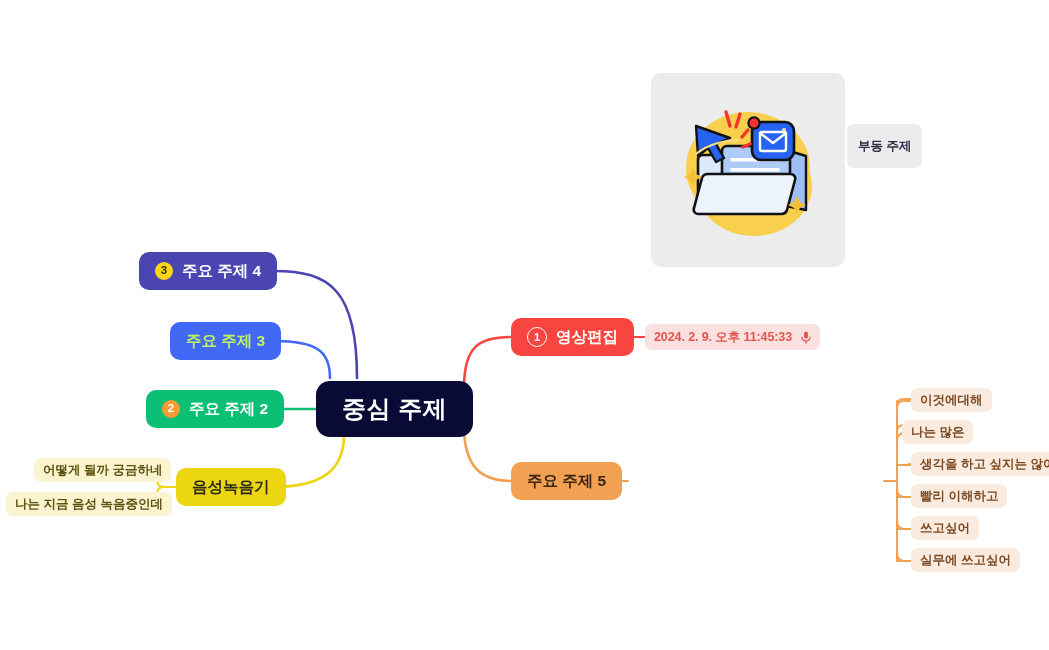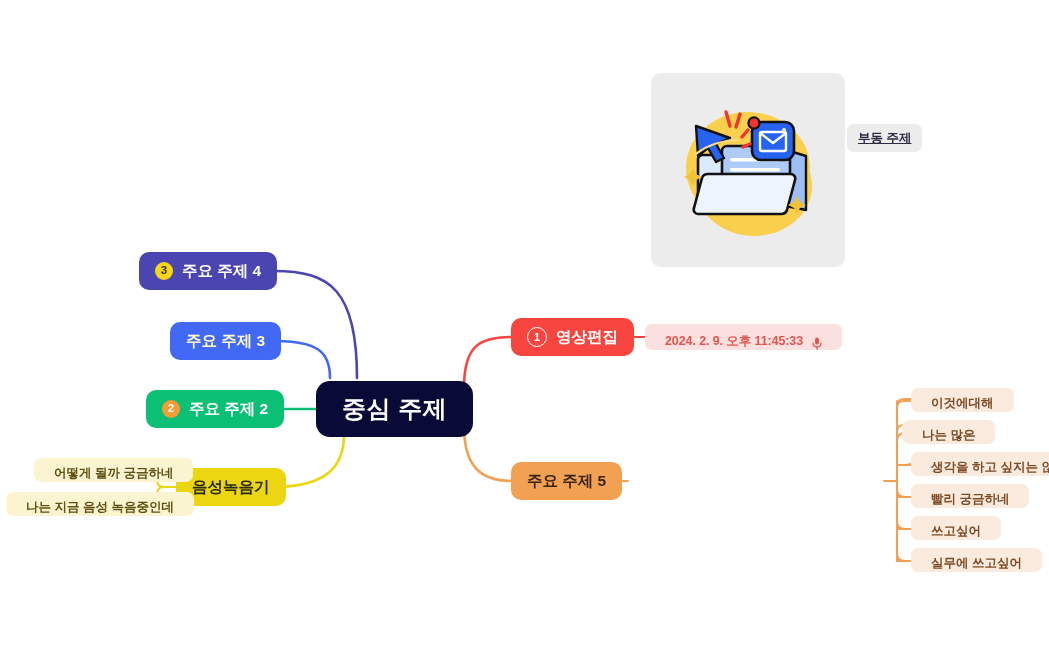--- a/index.html
+++ b/index.html
@@ -55,21 +55,21 @@
   
   .main-topic {
     border-radius: 10px;
     height: 38px;
     font-size: 15.5px;
     font-weight: 700;
     padding: 0 16px;
     gap: 9px;
   }
   .mt-purple { background: #4b45b2; color: #ffffff; }
-  .mt-blue   { background: #4169f5; color: #fef9c3; align-items: center; }
+  .mt-blue   { background: #4169f5; color: #bef264; align-items: center; }
   .mt-green  { background: #0bc075; color: #ffffff; }
   .mt-yellow { background: #ecd511; color: #2b2b1a; }
   .mt-red    { background: #f9453f; color: #ffffff; }
   .mt-orange { background: #f2a153; color: #3a2410; }
 
   
   .badge {
     display: inline-flex;
     align-items: center;
     justify-content: center;
@@ -88,25 +88,25 @@
     color: #ffffff;
     border: 1.6px solid #ffffff;
     font-size: 11px;
   }
 
   
   .sub-label {
     position: absolute;
     box-sizing: border-box;
     display: flex;
-    align-items: flex-end;
+    align-items: center;
     white-space: nowrap;
     border-radius: 7px;
     height: 24px;
-    padding: 0 20px;
+    padding: 0 9px;
     font-size: 12.5px;
     font-weight: 600;
   }
   .sl-yellow { background: #fbf4d0; color: #5e5111; }
   .sl-peach  { background: #fbeade; color: #7c4a23; }
   .sl-pink   { background: #fbe0e0; color: #e0564f; }
 
   .sl-pink .stamp-text { letter-spacing: -0.1px; }
   .mic-icon {
     margin-left: 9px;
@@ -118,28 +118,27 @@
   .image-card {
     position: absolute;
     background: #ececec;
     border-radius: 10px;
   }
   .float-label {
     position: absolute;
     background: #ececec;
     color: #2d2b44;
     border-radius: 7px;
-    height: 28px;
+    height: 44px;
     padding: 0 11px;
     display: flex;
     align-items: center;
     font-size: 12.5px;
     font-weight: 700;
     white-space: nowrap;
-    text-decoration: underline;
   }
 
   .illus {
     position: absolute;
   }
 </style>
 </head>
 <body>
 
 <div id="canvas">
@@ -279,21 +278,21 @@
   <div class="sub-label sl-peach" style="left:911px; top:388px;">
     <span>이것에대해</span>
   </div>
   <div class="sub-label sl-peach" style="left:902px; top:420px;">
     <span>나는 많은</span>
   </div>
   <div class="sub-label sl-peach" style="left:911px; top:452px;">
     <span>생각을 하고 싶지는 않아</span>
   </div>
   <div class="sub-label sl-peach" style="left:911px; top:484px;">
-    <span>빨리 궁금하네</span>
+    <span>빨리 이해하고</span>
   </div>
   <div class="sub-label sl-peach" style="left:911px; top:516px;">
     <span>쓰고싶어</span>
   </div>
   <div class="sub-label sl-peach" style="left:911px; top:548px;">
     <span>실무에 쓰고싶어</span>
   </div>
 
 </div>
 

